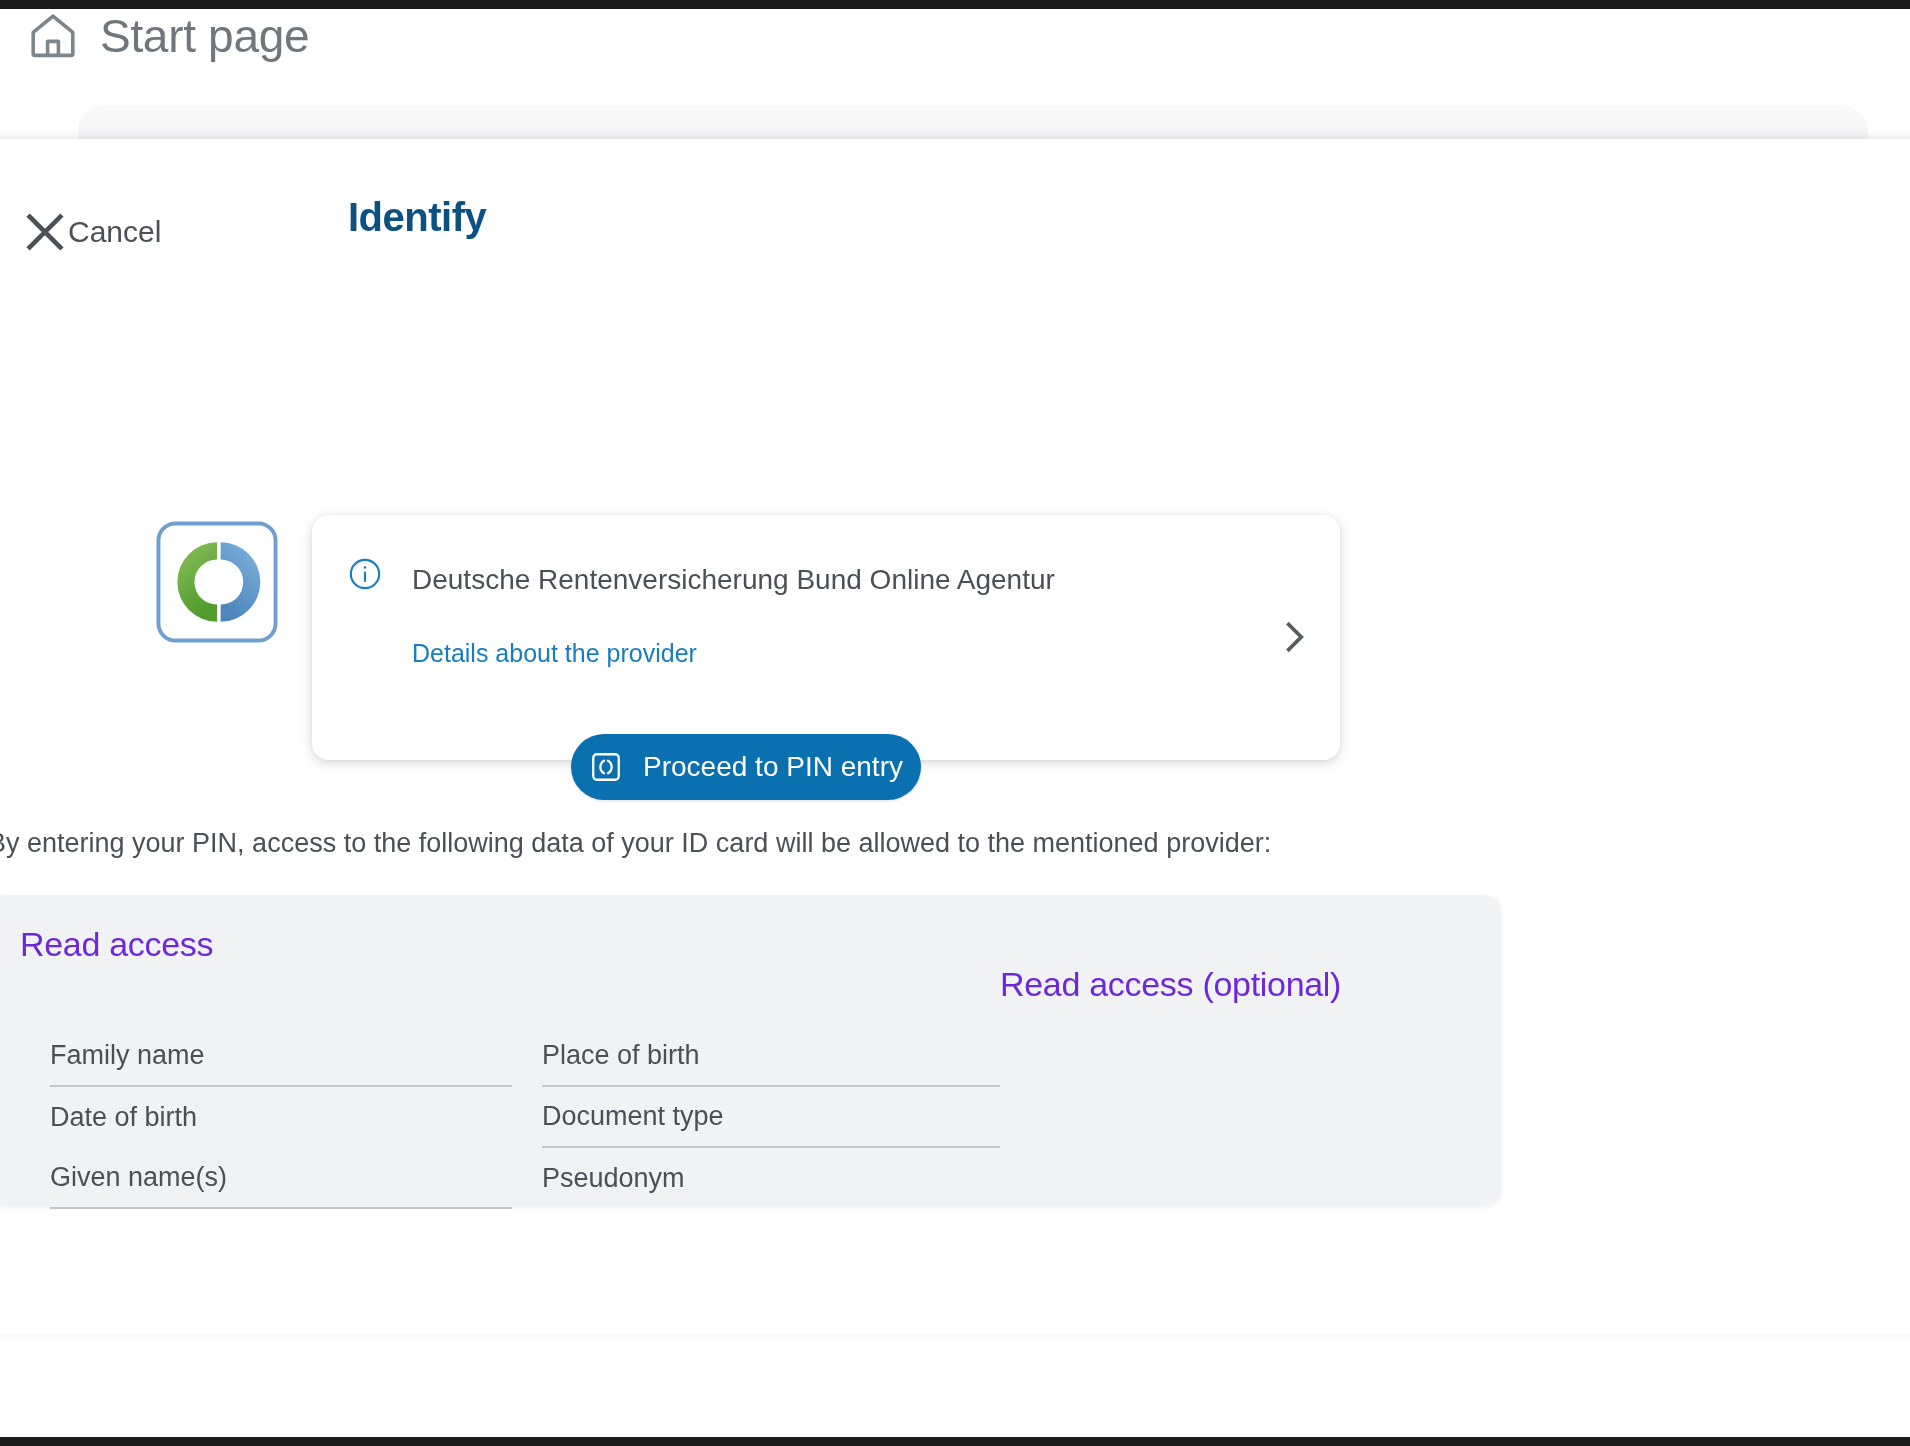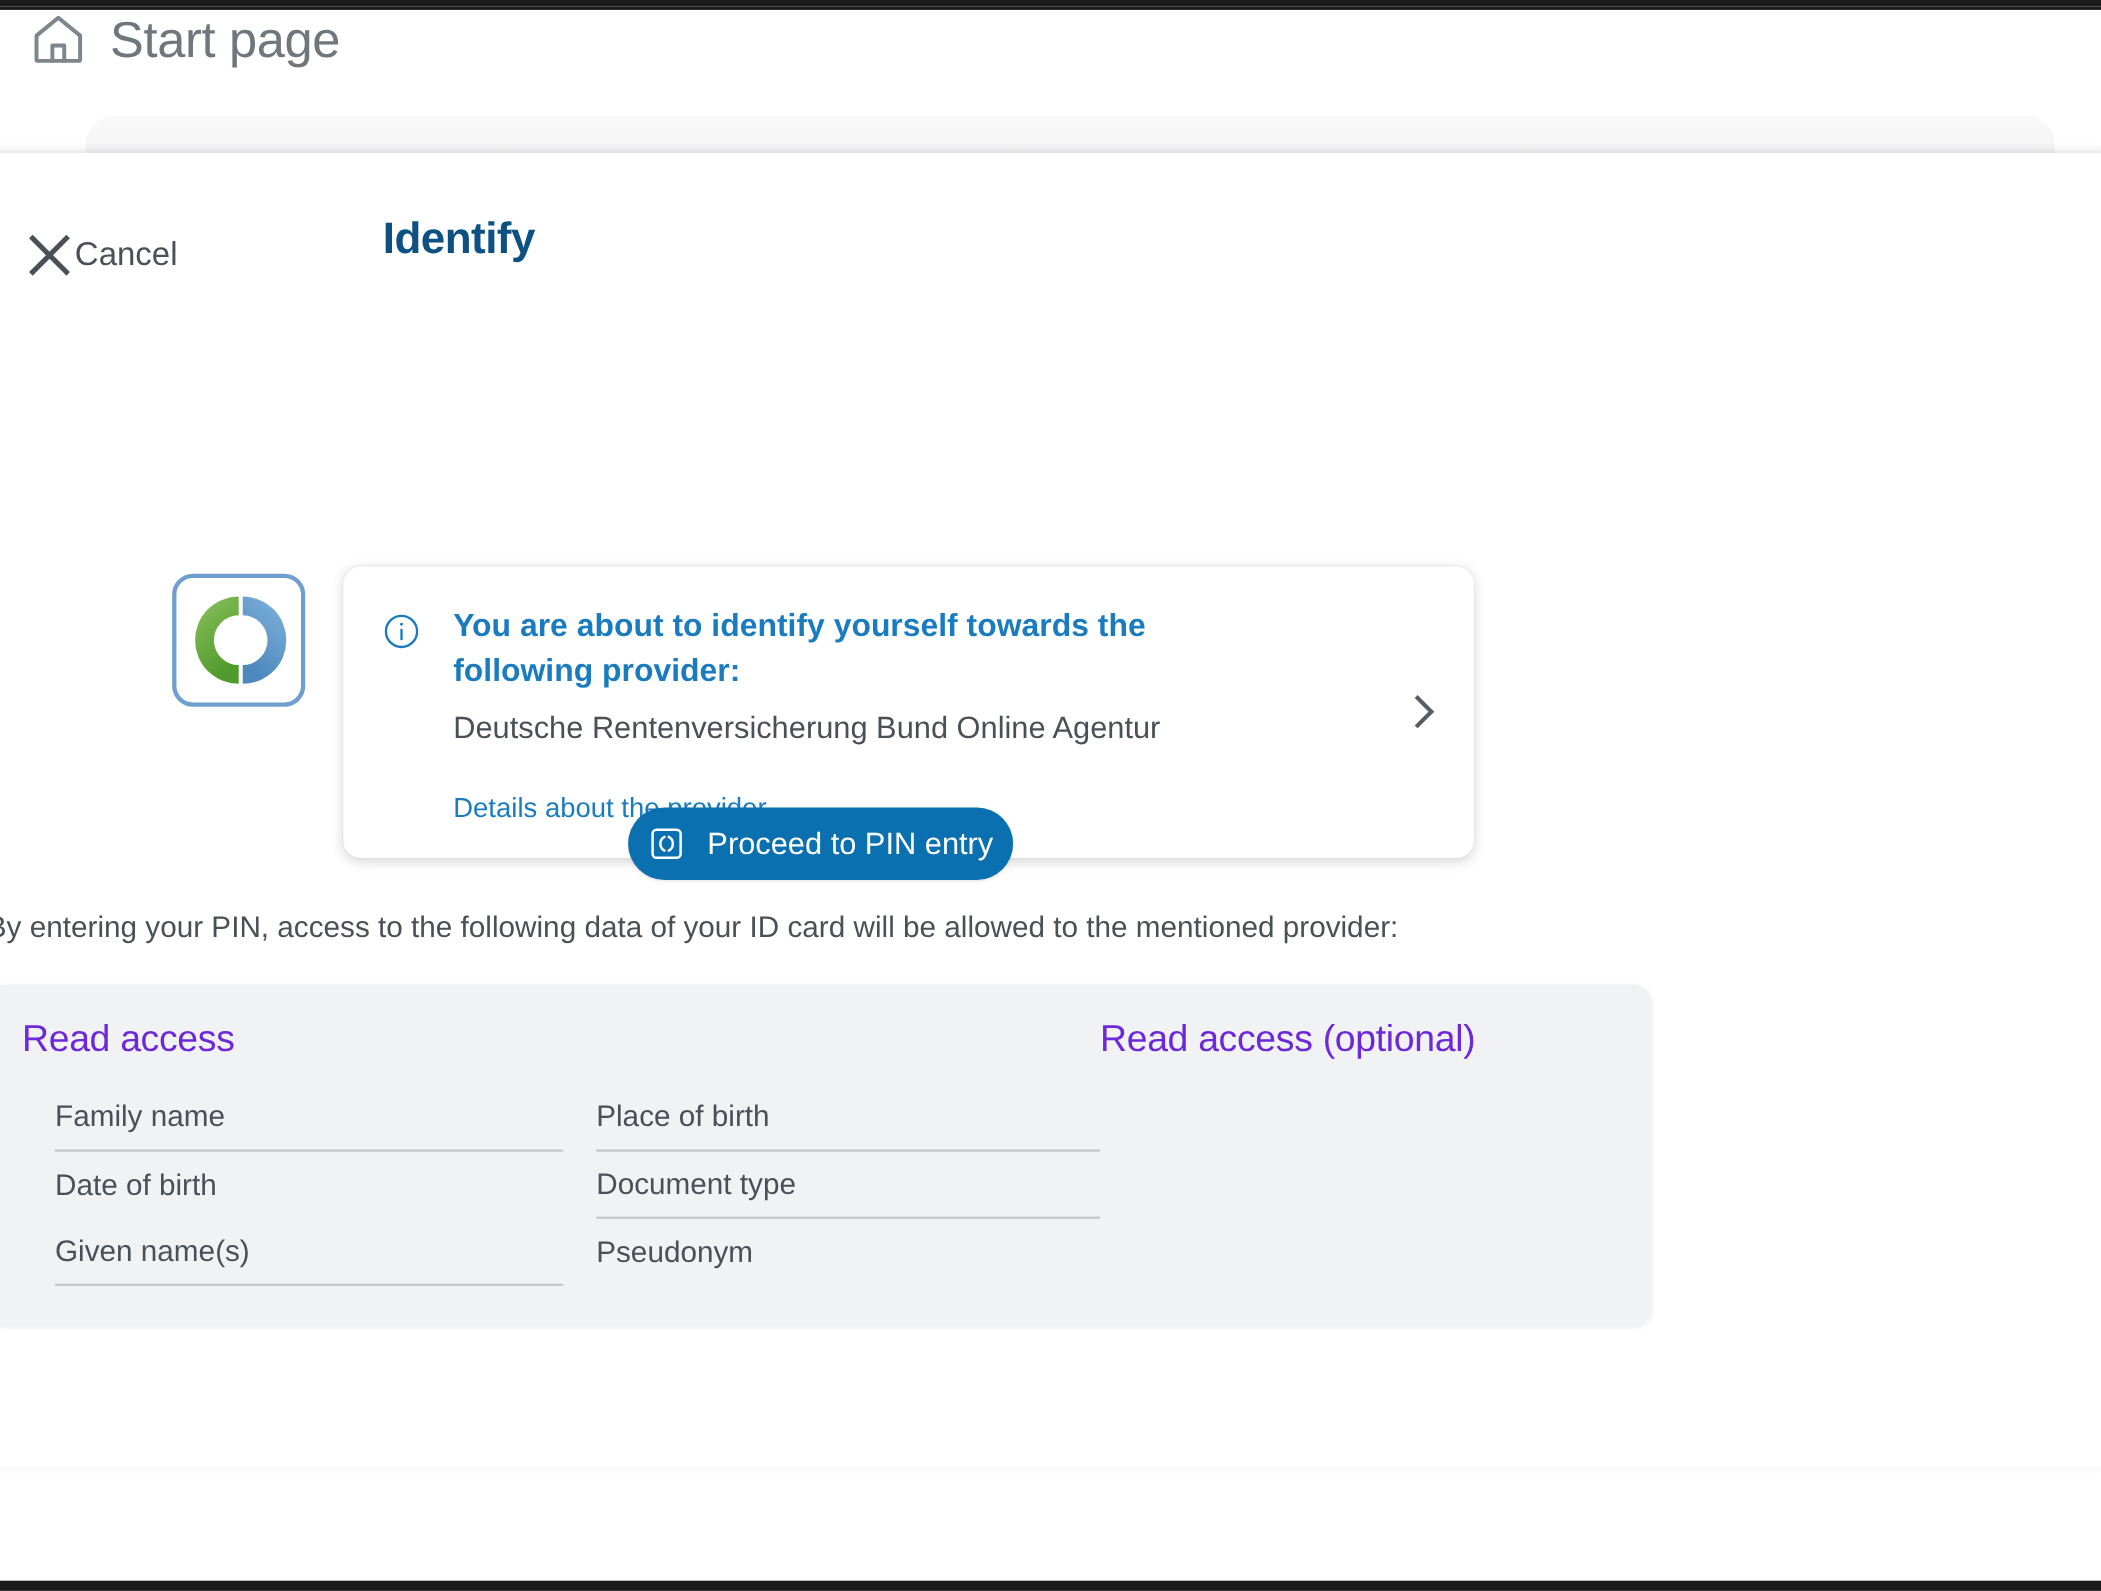--- a/index.html
+++ b/index.html
@@ -181,21 +181,21 @@
     display: flex;
     margin-bottom: 22px;
   }
   .panel-head {
     font-size: 34px;
     color: #6d28d9;
     font-weight: 400;
     letter-spacing: -0.3px;
   }
   .head-required { width: 980px; }
-  .head-optional { flex: 1; }
+  .head-optional { flex: 1; margin-top: 40px; }
 
   .columns { display: flex; }
   .col { width: 270px; }
   .col-a { width: 492px; padding-right: 30px; margin-left: 30px; }
   .col-b { width: 488px; padding-right: 30px; }
   .col-c { flex: 1; }
 
   .data-item {
     font-size: 27px;
     color: #4a5056;
@@ -276,21 +276,20 @@
 
       <div class="info-card">
         <span>
           <svg class="info-icon" viewBox="0 0 24 24" fill="none" stroke="#1a7cc0" stroke-width="1.5">
             <circle cx="12" cy="12" r="10"></circle>
             <path d="M12 11v6" stroke-linecap="round"></path>
             <circle cx="12" cy="7.4" r="0.9" fill="#1a7cc0" stroke="none"></circle>
           </svg>
         </span>
         <div class="info-body">
-          <div class="info-headline">You are about to identify yourself towards the following provider:</div>
           <div class="info-provider">Deutsche Rentenversicherung Bund Online Agentur</div>
           <div class="info-link">Details about the provider</div>
         </div>
         <span class="chevron">
           <svg viewBox="0 0 24 32" fill="none" stroke="#565e64" stroke-width="3" stroke-linecap="square" stroke-linejoin="miter">
             <path d="M7 6 17 16 7 26"></path>
           </svg>
         </span>
       </div>
     </div>

